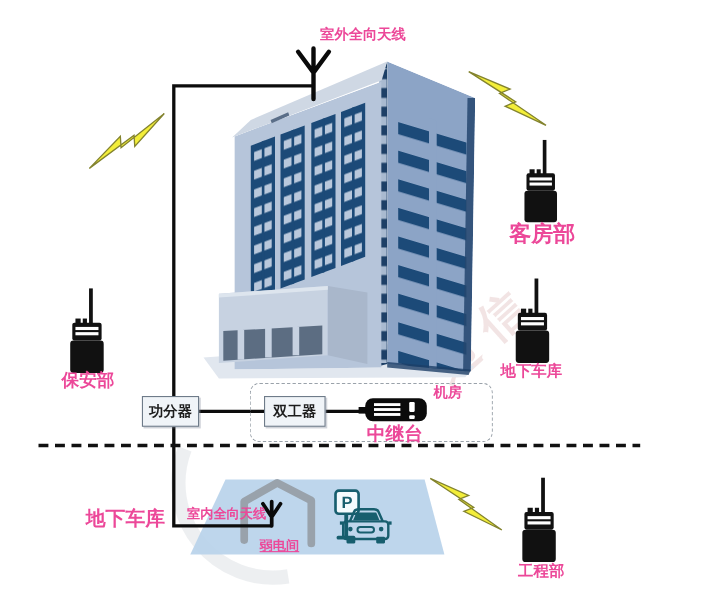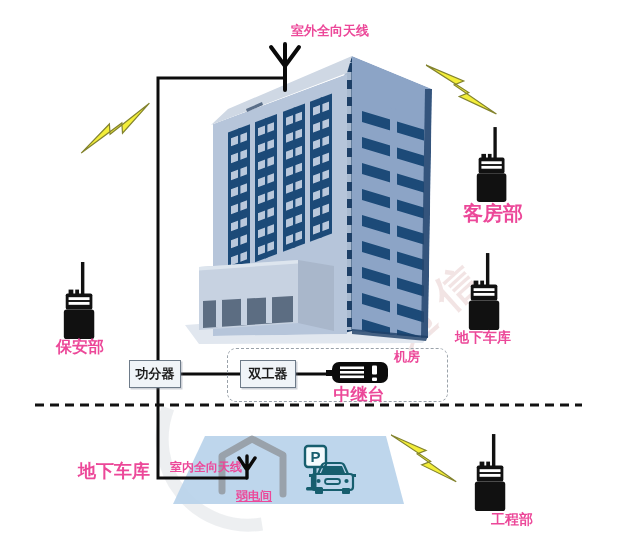--- a/index.html
+++ b/index.html
@@ -185,18 +185,18 @@
   <div class="dashedbox" style="left:227px;top:348px;width:219px;height:52px;"></div>
   <div class="lbl" style="left:394px;top:350px;font-size:13px;">机房</div>
 
   <div class="node" style="left:240px;top:360px;width:54px;height:26px;">双工器</div>
   <div class="node" style="left:129px;top:360px;width:50px;height:26px;">功分器</div>
   <div class="lbl center" style="left:359px;top:386px;font-size:17px;">中继台</div>
 
   <div class="lbl center" style="left:80px;top:338px;font-size:16px;">保安部</div>
   <div class="lbl center" style="left:493px;top:202px;font-size:20px;">客房部</div>
   <div class="lbl center" style="left:483px;top:330px;font-size:14px;">地下车库</div>
-  <div class="lbl center" style="left:512px;top:512px;font-size:14px;">工程部</div>
+  <div class="lbl center" style="left:492px;top:512px;font-size:14px;">工程部</div>
 
   <div class="lbl" style="left:78px;top:462px;font-size:18px;">地下车库</div>
   <div class="lbl" style="left:170px;top:444px;font-size:12px;margin-top:17px;">室内全向天线</div>
   <div class="lbl center" style="left:254px;top:490px;font-size:12px;text-decoration:underline;">弱电间</div>
 </div>
 
 </body></html>

